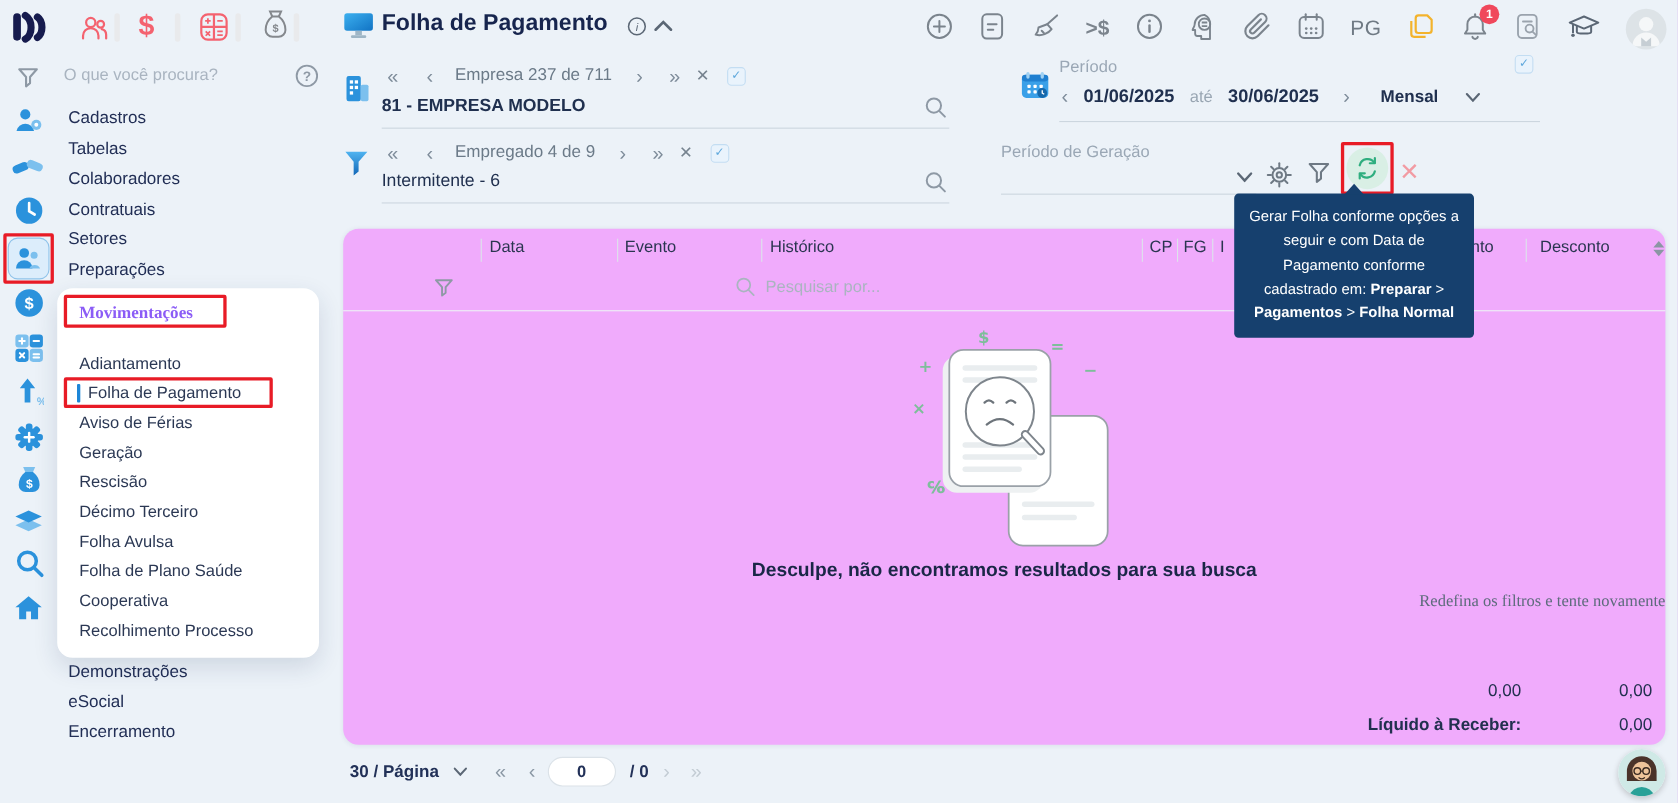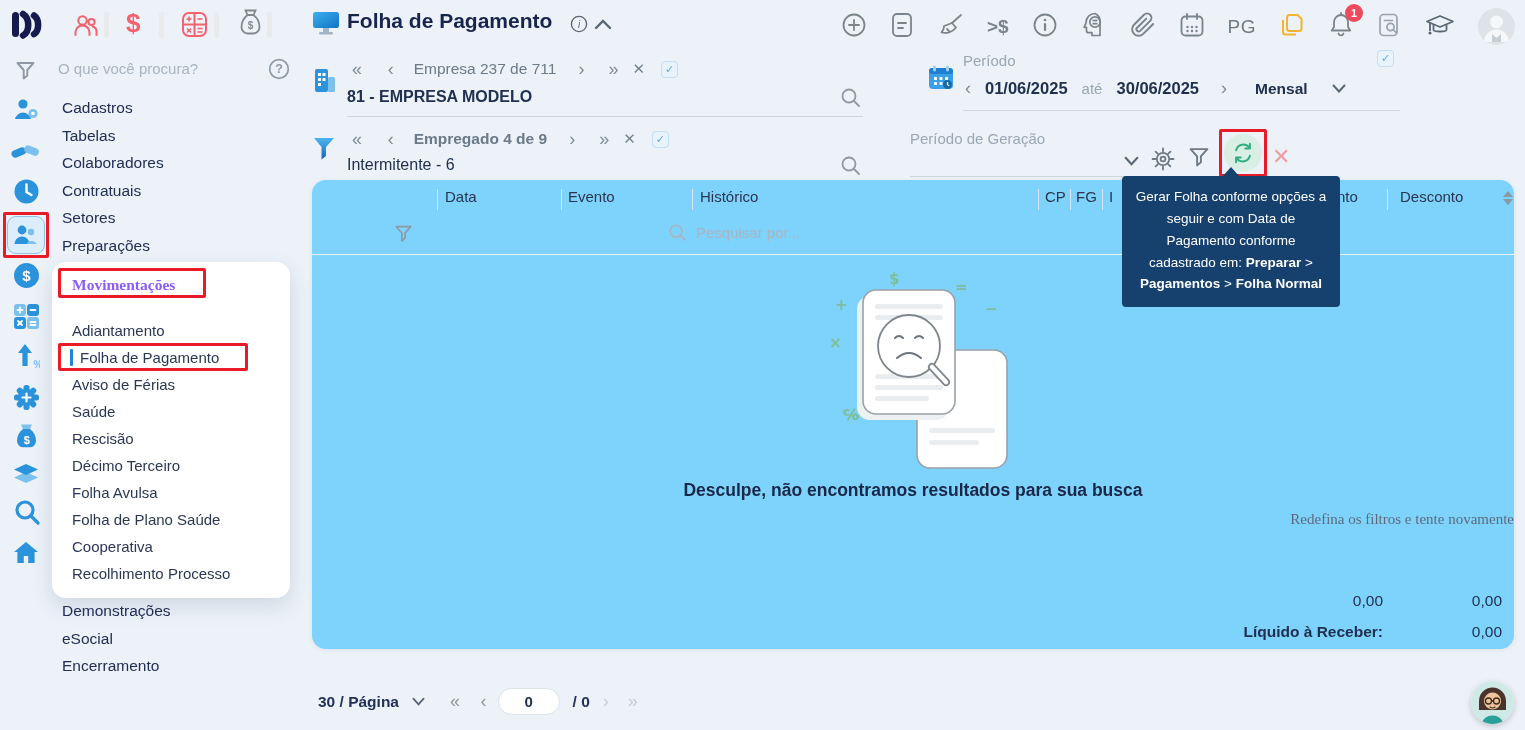--- a/index.html
+++ b/index.html
@@ -33,21 +33,21 @@
   .fieldval { font-size:16px; font-weight:600; color:#20304f; white-space:nowrap; }
   .underline { height:1px; background:#ccd6df; }
   .glabel { font-size:15px; color:#9aa7b5; }
   
   .tooltip { position:absolute; left:1122px; top:176px; width:218px; background:#16406e; color:#fff;
     border-radius:4px; padding:10px 10px 12px; font-size:13.5px; line-height:1.62; text-align:center; z-index:30; }
   .tooltip b { font-weight:700; }
   .tooltip .arrow { position:absolute; top:-9px; left:100px; width:0; height:0;
     border-left:9px solid transparent; border-right:9px solid transparent; border-bottom:10px solid #16406e; }
   
-  .card { position:absolute; left:312px; top:180px; width:1202px; height:469px; background:#7dd3fc;
+  .card { position:absolute; left:312px; top:208px; width:1202px; height:469px; background:#f0abfc;
     border-radius:14px; box-shadow:0 1px 5px rgba(20,40,80,.08); }
   .colsep { position:absolute; top:9px; width:1px; height:21px; background:#dde3ea; }
   .collabel { position:absolute; top:8px; font-size:15px; font-weight:500; color:#2a3550; white-space:nowrap; }
   .sorticon { position:absolute; left:1191px; top:11px; display:flex; flex-direction:column; gap:2px; cursor:pointer; }
   .sorticon i { width:0; height:0; border-left:5px solid transparent; border-right:5px solid transparent; display:block; }
   .sorticon .up { border-bottom:6px solid #8a96a3; }
   .sorticon .dn { border-top:6px solid #8a96a3; }
   .tbl-search-input { border:none; outline:none; background:transparent; font:15px "Liberation Sans",sans-serif; color:#39475a; width:240px; }
   .tbl-search-input::placeholder { color:#aab4c0; }
   .empty-title { position:absolute; top:300px; width:100%; text-align:center; font-size:17.5px; font-weight:700; color:#1a2747; }
@@ -139,21 +139,21 @@
     </div>
 
   <div class="submenu-card">
     <div class="submenu-title">Movimentações
       <span class="annot" style="left:-8px;top:-4px;width:148px;height:30px;"></span>
     </div>
     <div id="submenu-items">
         <div class="submenu-item">Adiantamento</div>
         <div class="submenu-item" style="padding-left: 8px;">Folha de Pagamento<span class="active-bar"></span><span class="annot" style="left: -14px; top: -1px; width: 190px; height: 28px;"></span></div>
         <div class="submenu-item">Aviso de Férias</div>
-        <div class="submenu-item">Saúde</div>
+        <div class="submenu-item">Geração</div>
         <div class="submenu-item">Rescisão</div>
         <div class="submenu-item">Décimo Terceiro</div>
         <div class="submenu-item">Folha Avulsa</div>
         <div class="submenu-item">Folha de Plano Saúde</div>
         <div class="submenu-item">Cooperativa</div>
         <div class="submenu-item">Recolhimento Processo</div>
       </div>
   </div>
 
   <div class="abs icon-btn" style="left:12px;top:96px;">
@@ -438,21 +438,21 @@
             <stop offset="0" stop-color="#4fb3f0"></stop>
             <stop offset="1" stop-color="#1368b8"></stop>
           </linearGradient>
         </defs>
       <path d="M2 2 h20 l-8 9 v9 l-4.5 3.5 v-12.5 z" fill="url(#gf)"></path>
     </svg>
   </div>
   <div class="navrow abs" style="left:352px;top:130px;">
     <span class="chev">« </span>
     <span class="chev" style="margin-left:10px;">‹</span>
-    <span class="navlabel" style="margin:0 6px;font-weight:bold;">Empregado 4 de 9</span>
+    <span class="navlabel" style="margin:0 6px;">Empregado 4 de 9</span>
     <span class="chev">›</span>
     <span class="chev" style="margin-left:10px;">»</span>
     <span class="xmark">✕</span>
     <span class="cb">✓</span>
   </div>
   <div class="fieldval abs" style="left:347px;top:156px;font-weight:500;">Intermitente - 6</div>
   <div class="abs icon-btn" style="left:840px;top:155px;">
     <svg width="21" height="21" viewBox="0 0 21 21" fill="none" stroke="#8e99a5" stroke-width="1.8" stroke-linecap="round">
         <circle cx="9" cy="9" r="6.5"></circle>
         <line x1="14" y1="14" x2="19" y2="19"></line>

